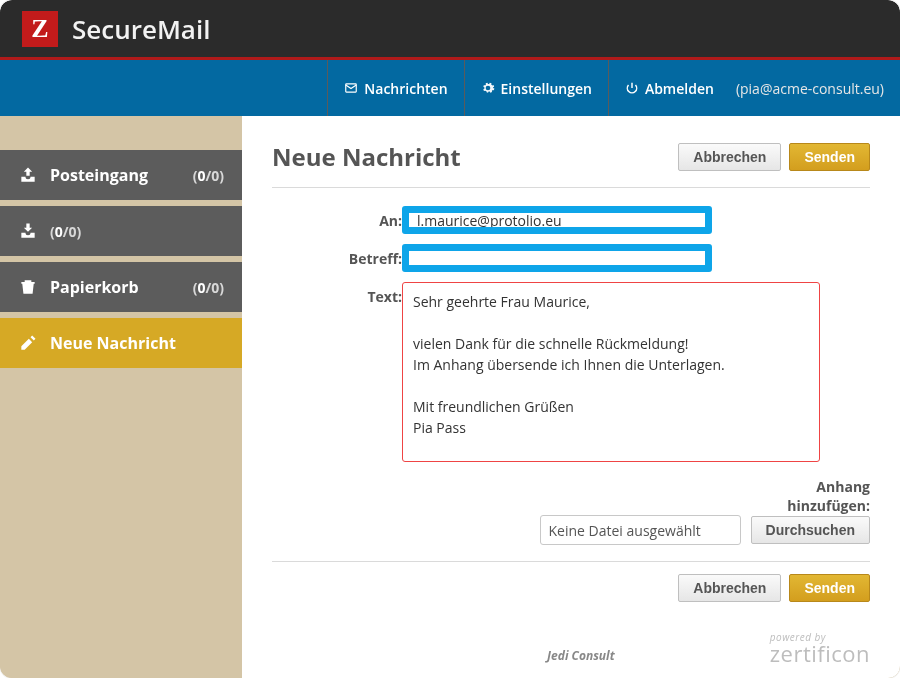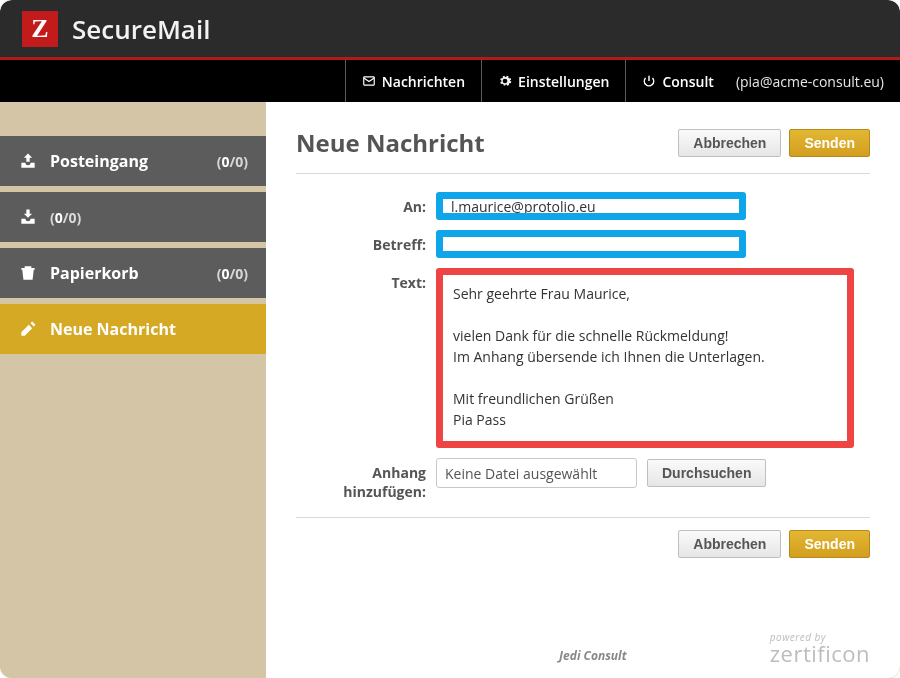--- a/index.html
+++ b/index.html
@@ -49,22 +49,22 @@
     font-family: Georgia, serif;
     font-weight: bold;
   }
   .app-title {
     font-size: 26px;
     font-weight: 600;
     color: #f2f2f2;
   }
   
   .topnav {
-    background: #000000;
-    height: 42px;
+    background: #0369a1;
+    height: 56px;
     display: flex;
     justify-content: flex-end;
     align-items: stretch;
     color: #fff;
     font-size: 14px;
   }
   .topnav-item {
     display: flex;
     align-items: center;
     padding: 0 16px;
@@ -81,21 +81,21 @@
   }
   
   .body {
     flex: 1;
     display: flex;
     background: #d4c5a6;
     min-height: 0;
   }
   
   .sidebar {
-    width: 266px;
+    width: 242px;
     background: #d4c5a6;
     padding-top: 34px;
     display: flex;
     flex-direction: column;
     border-bottom-left-radius: 12px;
   }
   .side-item {
     height: 50px;
     background: #5c5c5c;
     color: #fff;
@@ -166,21 +166,20 @@
   
   .form {
     padding-top: 18px;
     display: flex;
     flex-direction: column;
     gap: 10px;
   }
   .form-row {
     display: flex;
     align-items: flex-start;
-    gap: 10px;
   }
   .form-label {
     width: 130px;
     text-align: right;
     font-weight: 700;
     color: #555;
     font-size: 14px;
     padding-top: 5px;
   }
   .form-input {
@@ -189,21 +188,21 @@
     border: 7px solid #0ea5e9;
     border-radius: 3px;
     padding: 3px 8px;
     font-size: 14px;
     color: #333;
     font-family: inherit;
   }
   .form-textarea {
     width: 418px;
     height: 180px;
-    border: 7px solid #ef4444;
+    border: 1px solid #ef4444;
     border-radius: 3px;
     padding: 8px 10px;
     font-size: 14px;
     color: #333;
     line-height: 1.5;
     font-family: inherit;
     resize: none;
   }
   .file-row {
     display: flex;
@@ -297,21 +296,21 @@
       <svg class="icon" viewBox="0 0 24 24" fill="#fff">
           <path d="M12 8a4 4 0 100 8 4 4 0 000-8zm9 4l2 1-1 3-2-.5a8 8 0 01-1.5 1.5l.5 2-3 1-1-2a8 8 0 01-2 0l-1 2-3-1 .5-2A8 8 0 017 16.5L5 17l-1-3 2-1a8 8 0 010-2l-2-1 1-3 2 .5A8 8 0 018.5 6L8 4l3-1 1 2a8 8 0 012 0l1-2 3 1-.5 2A8 8 0 0119.5 7.5L21.5 7l1 3-2 1a8 8 0 010 2z" opacity="0.95"></path>
         </svg>
       <span>Einstellungen</span>
     </div>
     <div class="topnav-item">
       <svg class="icon" viewBox="0 0 24 24" fill="none" stroke="#fff" stroke-width="2.5">
           <path d="M12 3v9"></path>
           <path d="M6 7a8 8 0 1012 0"></path>
         </svg>
-      <span>Consult</span>
+      <span>Abmelden</span>
       <span class="user-email">(pia@acme-consult.eu)</span>
     </div>
   </div>
 
   <div class="body">
 
     <div class="sidebar">
       <div class="side-item">
         <svg class="side-icon" viewBox="0 0 24 24" fill="#fff">
             <path d="M12 3l5 5h-3v5h-4V8H7l5-5z"></path>
@@ -366,21 +365,21 @@
         <div class="form-row">
           <div class="form-label">Text:</div>
           <textarea class="form-textarea" style="">Sehr geehrte Frau Maurice,
 
 vielen Dank für die schnelle Rückmeldung!
 Im Anhang übersende ich Ihnen die Unterlagen.
 
 Mit freundlichen Grüßen
 Pia Pass</textarea>
         </div>
-        <div class="form-row" style="align-items:flex-start;">
+        <div class="form-row" style="align-items:flex-end;flex-direction:column;">
           <div class="form-label">Anhang hinzufügen:</div>
           <div class="file-row">
             <div class="file-display">Keine Datei ausgewählt</div>
             <button class="btn-browse">Durchsuchen</button>
           </div>
         </div>
       </div>
 
       <hr class="divider">
 

